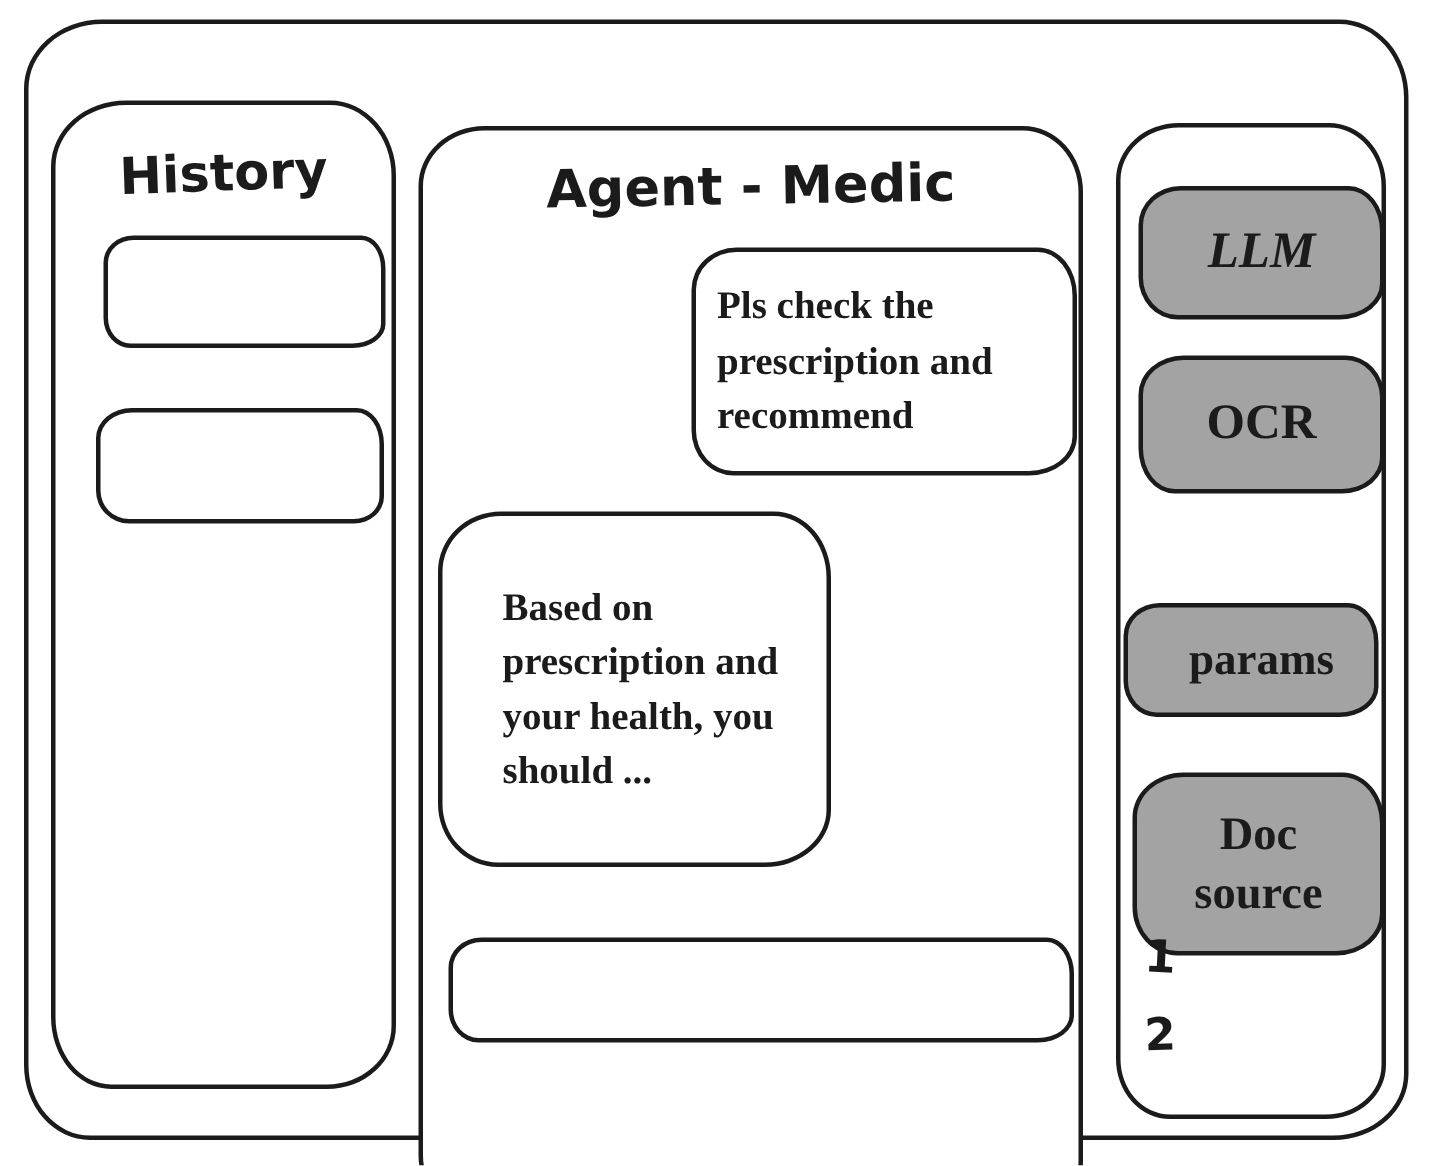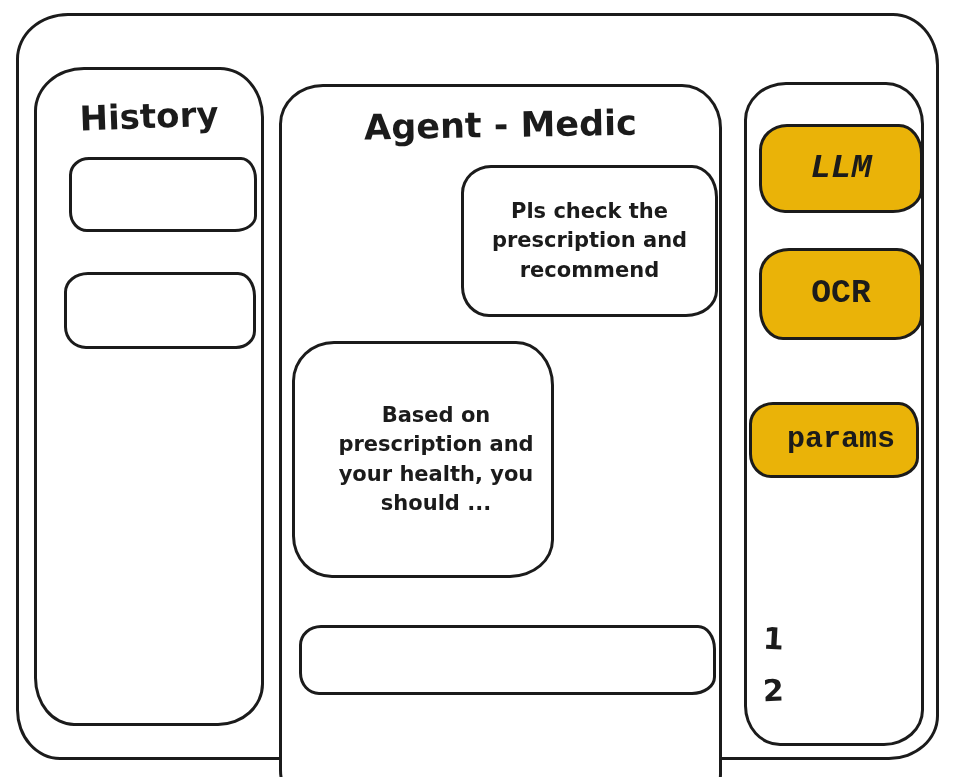--- a/index.html
+++ b/index.html
@@ -51,22 +51,22 @@
     left: 260px; top: 68px; width: 443px; height: 728px;
     border-radius: 44px 40px 42px 38px / 40px 44px 38px 42px;
   }
   .chat-title {
     position: absolute; left: 0; top: 18px; width: 100%;
     text-align: center; font-size: 35px; font-weight: 600;
     transform: rotate(-1deg); margin: 0;
   }
   .bubble {
     display: flex; align-items: center; justify-content: center;
-    text-align: center; font-size: 21px; font-weight: 600;
-    line-height: 1.4; padding: 10px 14px;
+    font-size: 26px; font-weight: 600;
+    line-height: 1.4; padding: 10px 14px; font-family: Liberation Serif, serif;
   }
   .bubble-user {
     left: 179px; top: 78px; width: 257px; height: 152px;
     border-radius: 30px 26px 32px 28px / 28px 32px 26px 30px;
   }
   .bubble-assistant {
     left: 10px; top: 254px; width: 262px; height: 237px;
     border-radius: 42px 38px 44px 40px / 40px 44px 38px 42px;
     padding-left: 40px;
   }
@@ -80,33 +80,32 @@
   }
 
   
   .tools-panel {
     left: 725px; top: 66px; width: 180px; height: 664px;
     border-radius: 42px 38px 40px 36px / 38px 42px 36px 40px;
   }
   .tool-btn {
     position: absolute;
     display: flex; align-items: center; justify-content: center;
-    border: 3.5px solid var(--ink); background: #eab308;
-    font-family: Liberation Mono, monospace; font-weight: 600; color: var(--ink);
+    border: 3.5px solid var(--ink); background: #a3a3a3;
+    font-family: Liberation Serif, serif; font-weight: 600; color: var(--ink);
     cursor: pointer; text-align: center; line-height: 1.25;
   }
   .btn-llm {
     left: 12px; top: 39px; width: 164px; height: 89px; font-size: 34px;
     border-radius: 28px 24px 30px 26px / 26px 30px 24px 28px;
     font-style: italic;
   }
   .btn-ocr {
     left: 12px; top: 152px; width: 164px; height: 92px; font-size: 33px;
     border-radius: 30px 26px 28px 24px / 26px 28px 24px 30px;
-    margin-top: 11px;
   }
   .btn-params {
     left: 2px; top: 317px; width: 170px; height: 76px; font-size: 30px;
     border-radius: 24px 20px 26px 22px / 22px 26px 20px 24px;
     padding-left: 20px;
   }
   .btn-doc-source {
     left: 8px; top: 430px; width: 168px; height: 122px; font-size: 31px;
     border-radius: 34px 28px 32px 30px / 30px 34px 28px 32px;
     padding: 6px 10px;
@@ -142,19 +141,20 @@
         <span>Based on prescription and your health, you should ...</span>
       </div>
 
       <input class="chat-input" type="text" placeholder="" style="">
     </main>
 
     <aside class="sk tools-panel">
       <button class="tool-btn btn-llm">LLM</button>
       <button class="tool-btn btn-ocr">OCR</button>
       <button class="tool-btn btn-params">params</button>
+      <button class="tool-btn btn-doc-source">Doc source</button>
 
       <button class="doc-num doc-num-1">1</button>
       <button class="doc-num doc-num-2">2</button>
     </aside>
 
   </div>
 </div>
 
 </body></html>

